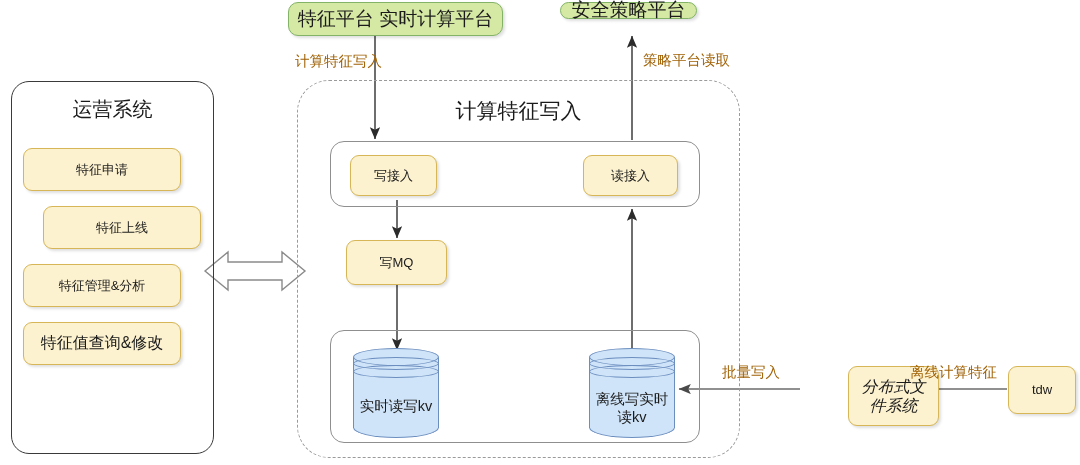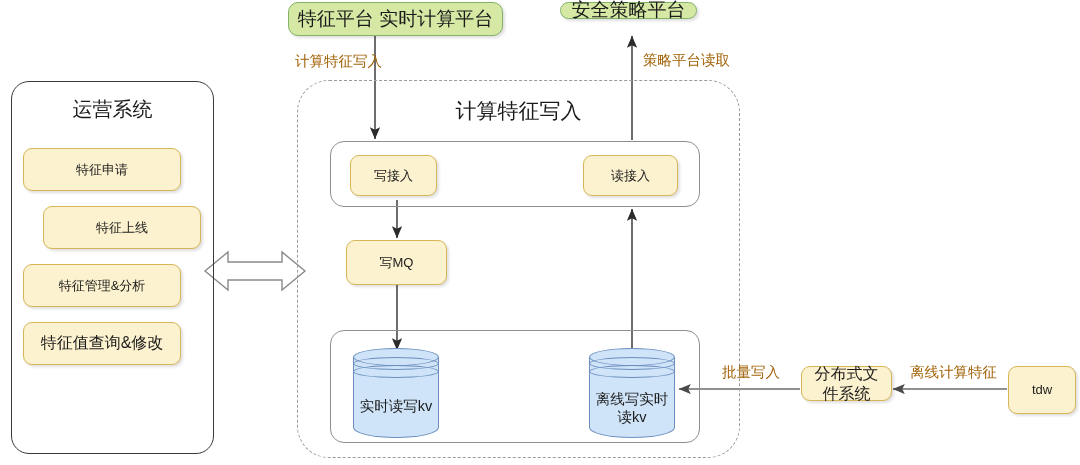--- a/index.html
+++ b/index.html
@@ -228,20 +228,20 @@
     <div class="cyl-body"></div>
     <div class="cyl-top"></div>
     <div class="cyl-ring" style="top:9px;"></div>
     <div class="cyl-ring" style="top:17px;"></div>
     <div class="cyl-label" style="top:42px;">离线写实时
 读kv</div>
   </div>
 
   <div class="edge-label" style="left:722px; top:363px;font-family:Liberation Serif, serif;">批量写入</div>
 
-  <div class="node yellow small" style="left:801px; top:366px; width:91px; height:35px; line-height:1.2;">分布式文
+  <div class="node yellow small" style="left:848px; top:366px; width:91px; height:60px; line-height:1.2;font-style:italic;">分布式文
 件系统</div>
 
   <div class="edge-label" style="left:910px; top:363px;">离线计算特征</div>
 
   <div class="node yellow" style="left:1008px; top:366px; width:68px; height:48px;">tdw</div>
 
 </div>
 
 </body></html>

